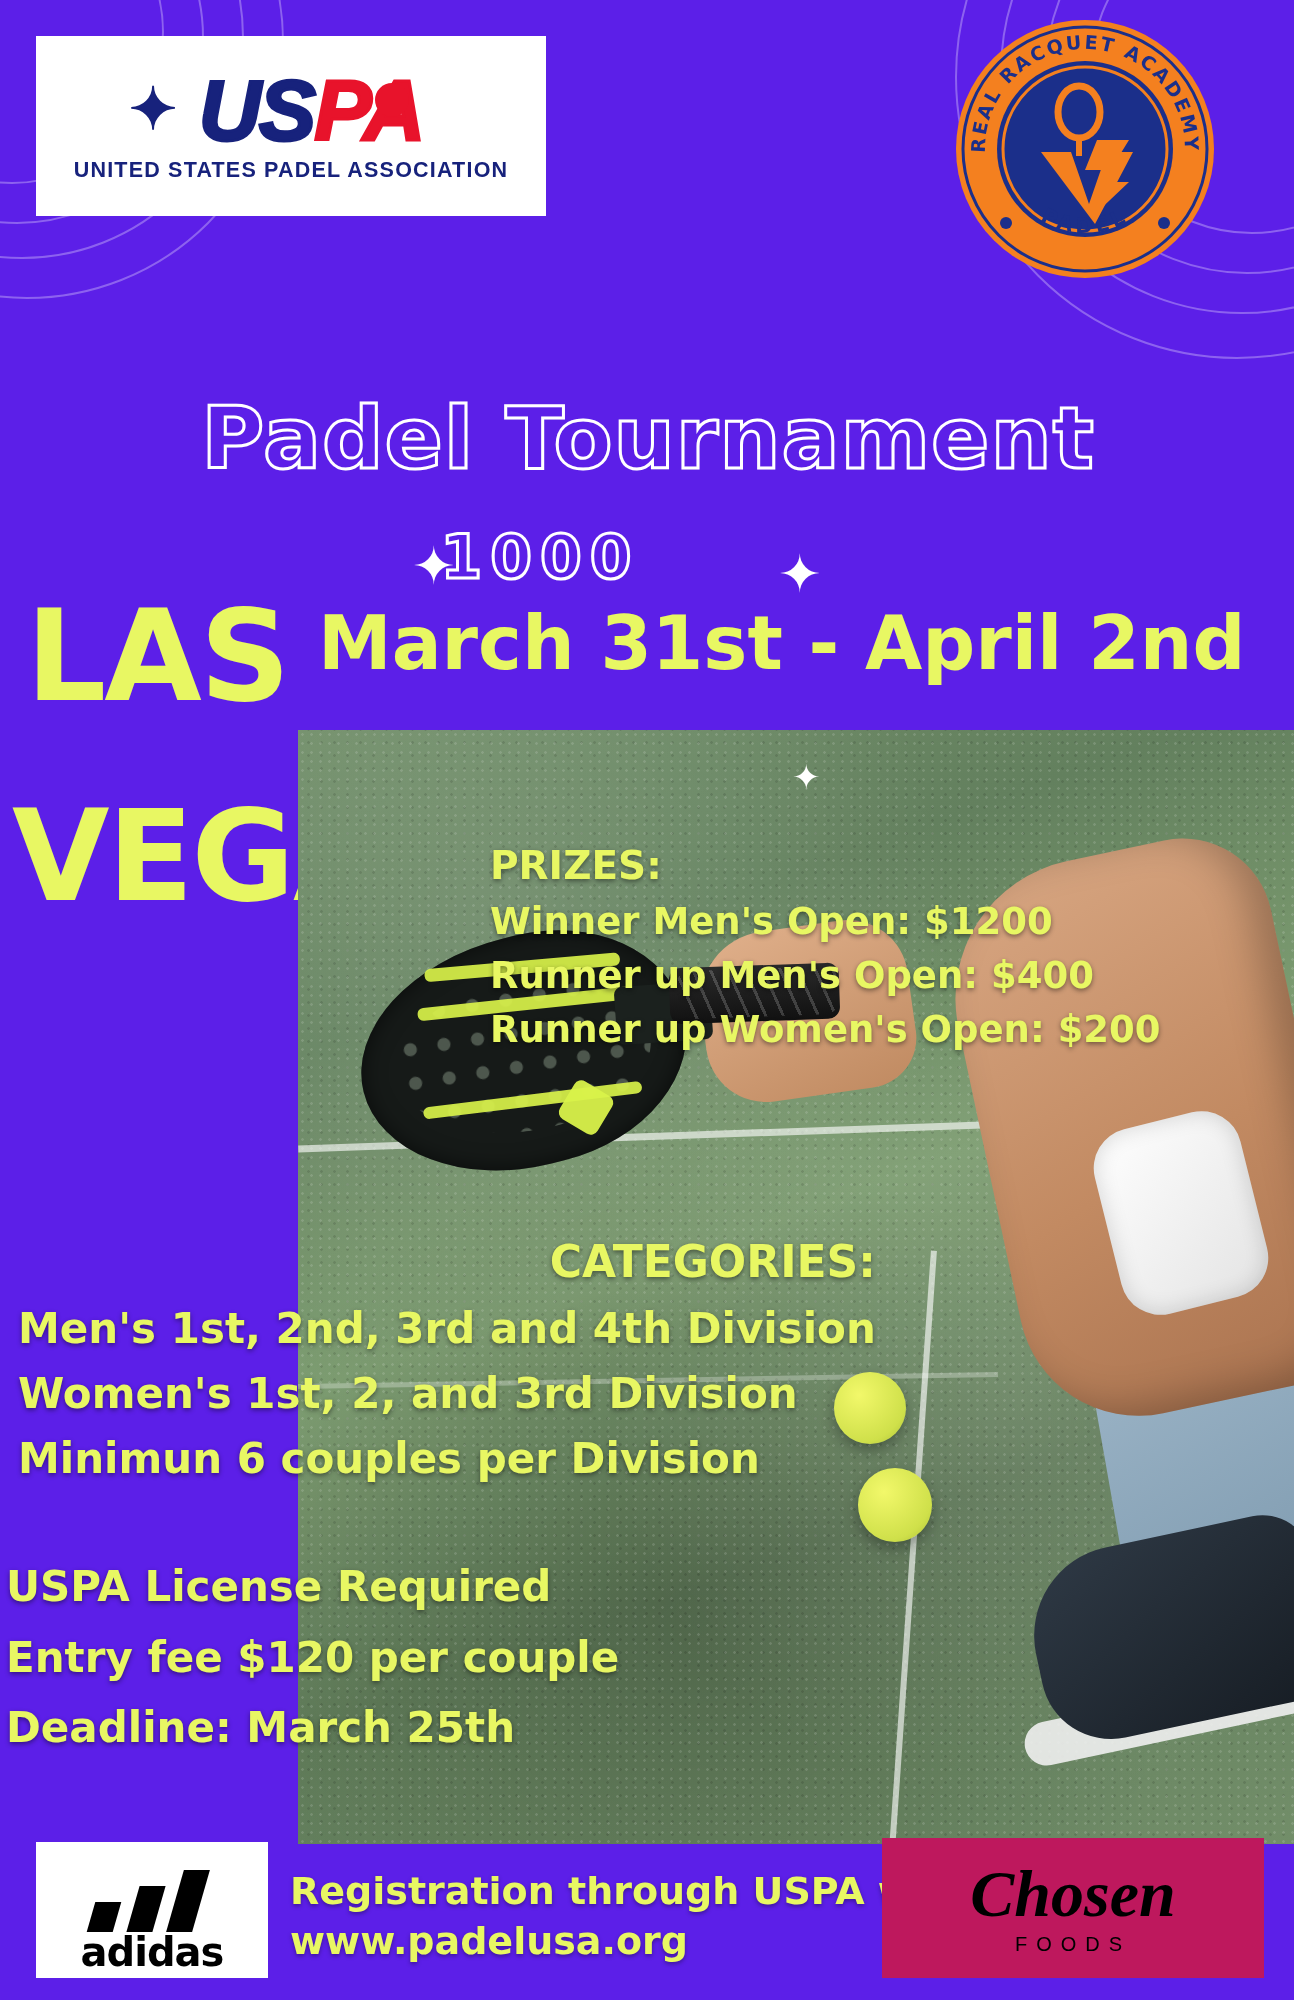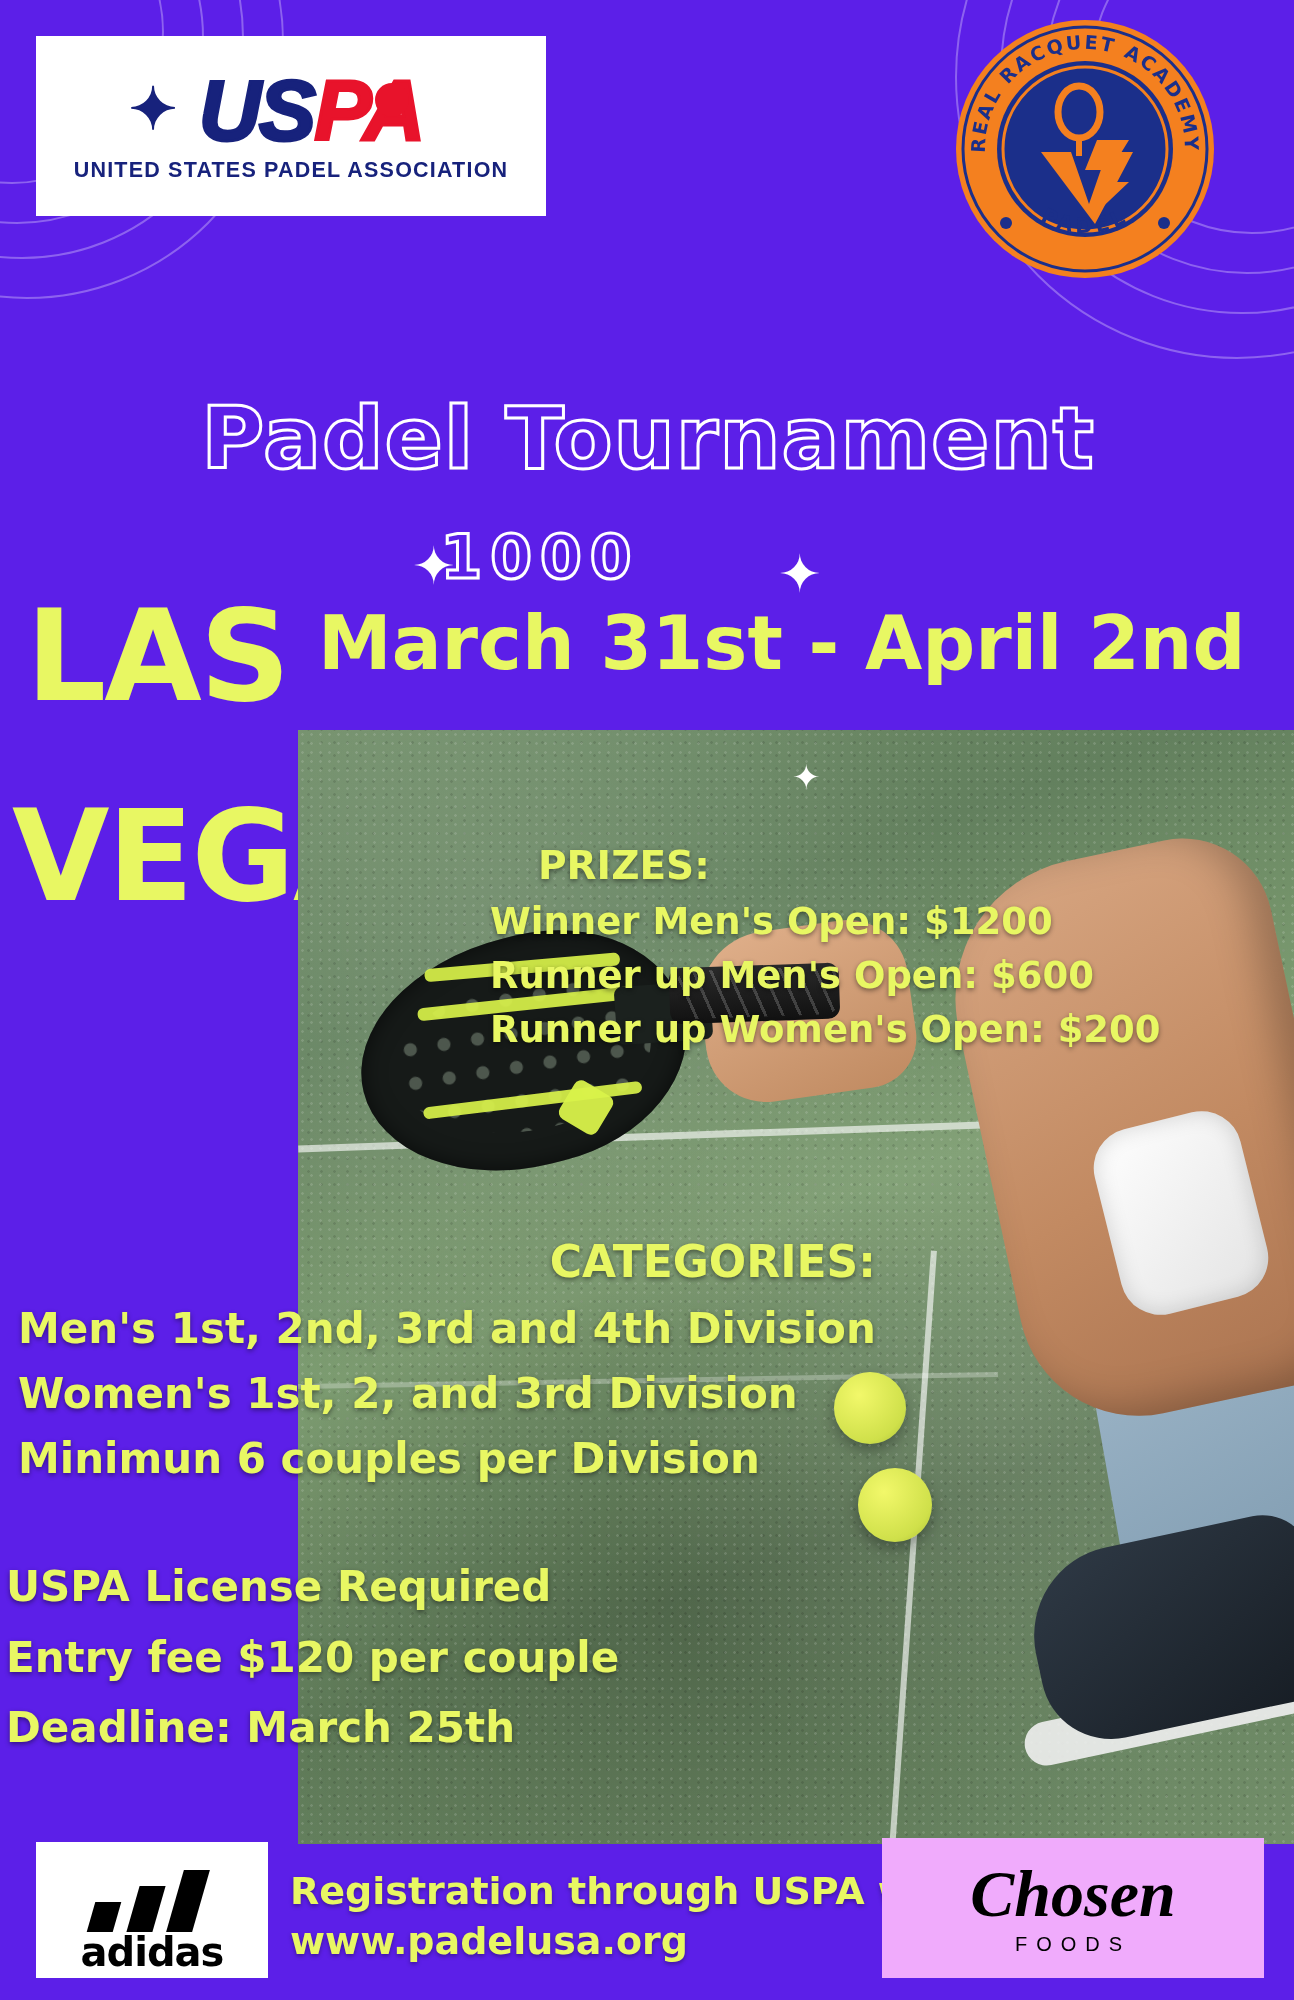--- a/index.html
+++ b/index.html
@@ -348,21 +348,21 @@
     left: 490px;
     top: 838px;
     color: #e8f763;
     font-family: "DejaVu Sans", sans-serif;
     font-weight: bold;
     font-size: 37px;
     line-height: 1.46;
     text-shadow: 0 2px 5px rgba(0,0,0,0.45);
     white-space: nowrap;
   }
-  .prizes .head { font-size: 39px; margin-left: 48px; }
+  .prizes .head { font-size: 39px; }
 
   .categories {
     position: absolute;
     left: 18px;
     top: 1228px;
     color: #e8f763;
     font-family: "DejaVu Sans", sans-serif;
     font-weight: bold;
     font-size: 42px;
     line-height: 1.55;
@@ -433,21 +433,21 @@
     text-shadow: 0 2px 4px rgba(0,0,0,0.35);
     white-space: nowrap;
   }
 
   .chosen-box {
     position: absolute;
     right: 30px;
     bottom: 22px;
     width: 382px;
     height: 140px;
-    background: #f0abfc;
+    background: #be185d;
     display: flex;
     flex-direction: column;
     align-items: center;
     justify-content: center;
     box-sizing: border-box;
   }
   .chosen-word {
     font-family: "Liberation Serif", serif;
     font-style: italic;
     font-weight: bold;
@@ -549,21 +549,21 @@
     <div class="ball ball-2"></div>
     <div class="shoe-sole"></div>
     <div class="shoe"></div>
   </div>
 
   <span class="spark spark-small">✦</span>
 
   <div class="prizes">
     <div class="head">PRIZES:</div>
     <div>Winner Men's Open: $1200</div>
-    <div>Runner up Men's Open: $600</div>
+    <div>Runner up Men's Open: $400</div>
     <div>Runner up Women's Open: $200</div>
   </div>
 
   <div class="categories">
     <div class="head">CATEGORIES:</div>
     <div>Men's 1st, 2nd, 3rd and 4th Division</div>
     <div>Women's 1st, 2, and 3rd Division</div>
     <div>Minimun 6 couples per Division</div>
   </div>
 

